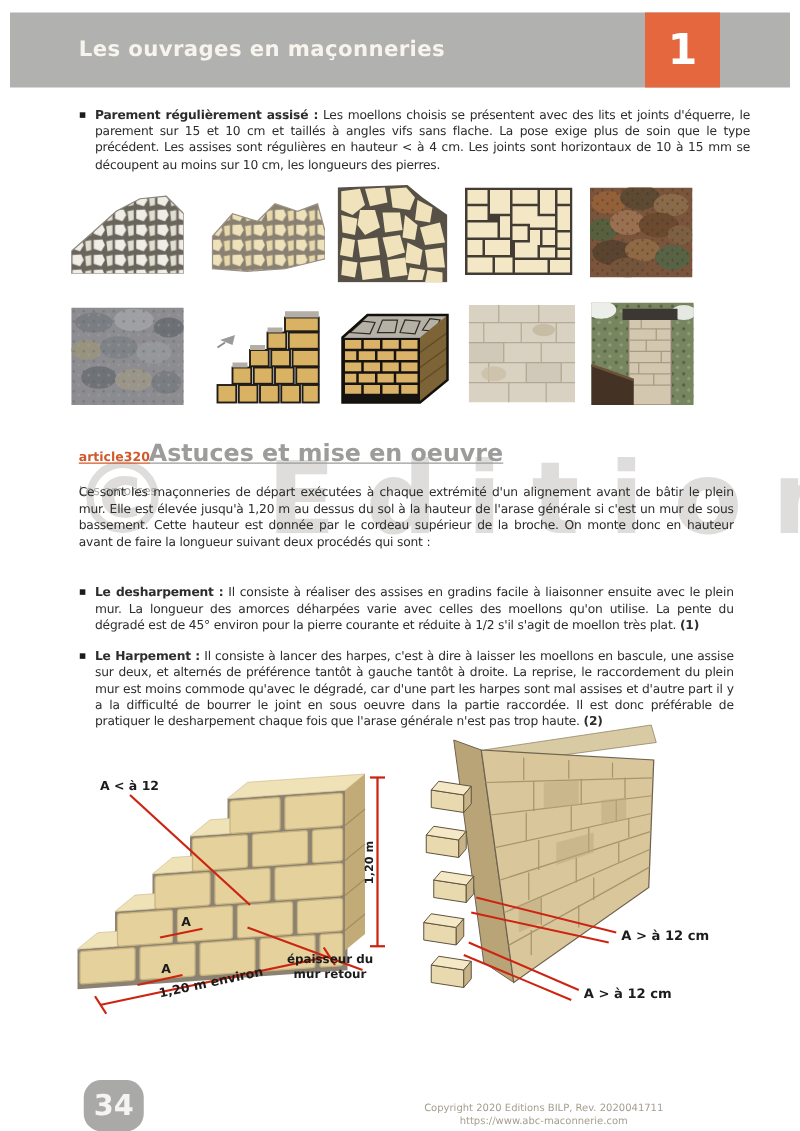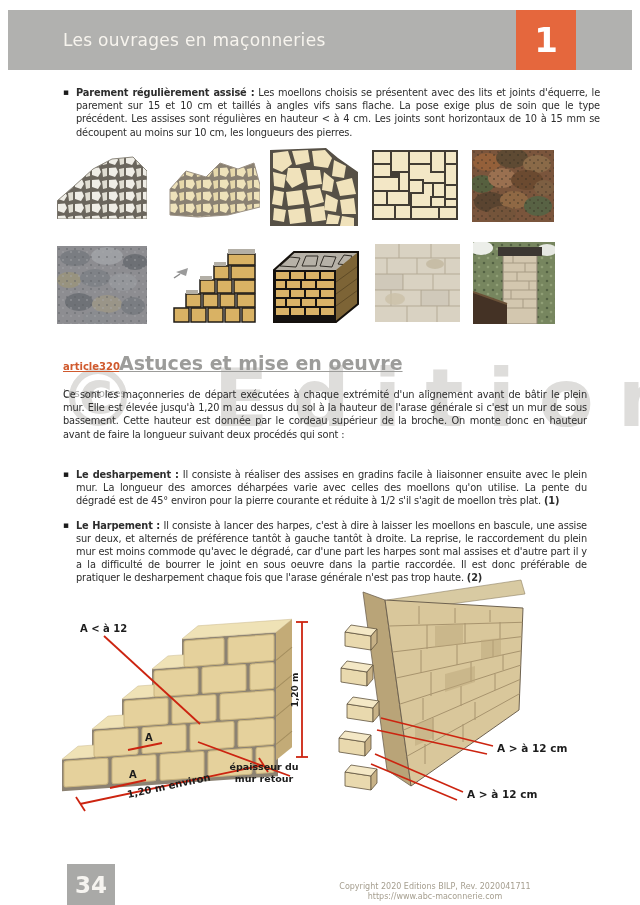--- a/index.html
+++ b/index.html
@@ -1,20 +1,20 @@
 <!DOCTYPE html>
 <html><head>
 <meta charset="utf-8">
 <style>
   html,body{margin:0;padding:0;background:#ffffff;}
   .page{position:relative;width:640px;height:905px;background:#ffffff;overflow:hidden;
         font-family:"DejaVu Sans",sans-serif;color:#2d2d2d;}
   
   .header-bar{position:absolute;left:8px;top:10px;width:624px;height:60px;background:#b1b1af;}
-  .header-title{position:absolute;left:55px;top:20px;font-size:17px;font-weight:normal;
+  .header-title{position:absolute;left:55px;top:20px;font-size:17px;font-weight:bold;
         color:#f7f4ee;letter-spacing:.3px;}
   .chapter-box{position:absolute;left:508px;top:0;width:60px;height:60px;background:#e5673d;
         display:flex;align-items:center;justify-content:center;color:#ffffff;
         font-size:34px;font-weight:bold;}
   
   .wm{position:absolute;color:#dedddb;font-weight:bold;z-index:0;white-space:nowrap;}
   .wm1{left:58px;top:352px;font-size:80px;letter-spacing:24px;}
   .wm2{left:55px;top:434px;font-size:80px;letter-spacing:28px;}
   .content{position:absolute;left:0;top:0;width:640px;height:905px;z-index:1;}
   
@@ -33,21 +33,21 @@
   .subheading{position:absolute;left:63px;top:388px;font-size:10px;color:#a9a9a7;}
   
   .tile{position:absolute;}
   
   .fig{position:absolute;}
   svg text{font-family:"DejaVu Sans",sans-serif;}
   .ann{fill:#1c1c1c;font-weight:bold;}
   
   .pagenum-box{position:absolute;left:67px;top:864px;width:48px;height:41px;background:#a9a9a7;
         display:flex;align-items:center;justify-content:center;color:#f6f4f0;
-        font-size:23px;font-weight:bold;}
+        font-size:23px;font-weight:bold;border-radius:14px;}
   .copyright{position:absolute;left:285px;top:882px;width:300px;text-align:center;
         font-size:8px;line-height:9.6px;color:#a59e8f;}
 </style>
 </head>
 <body>
 
 <div class="page">
 
   <div class="wm wm1">© Editions</div>
 

